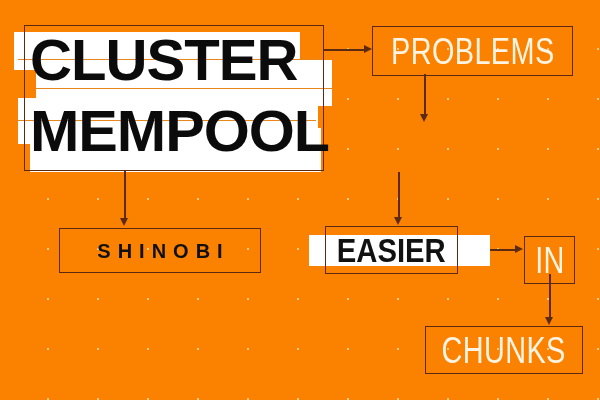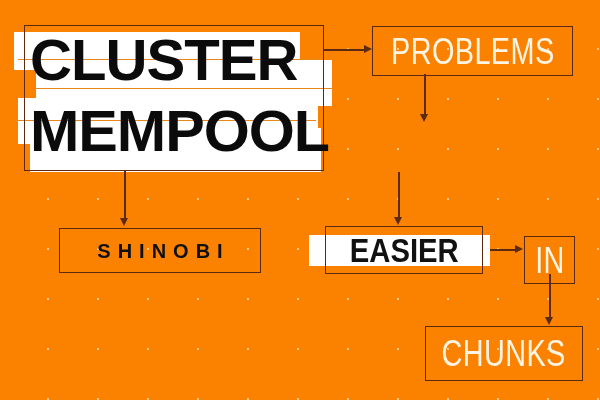--- a/index.html
+++ b/index.html
@@ -40,25 +40,25 @@
   }
   .node .nodetext {
     transform: scaleX(0.78);
     transform-origin: center;
     display: block;
   }
 
   #node-problems { left: 372px; top: 26px;  width: 201px; height: 50px; font-size: 37px; }
   #node-are      { left: 375px; top: 124px; width: 100px; height: 48px; font-size: 37px; }
   #node-in       { left: 524px; top: 236px; width: 51px;  height: 48px; font-size: 37px; }
-  #node-chunks   { left: 425px; top: 326px; width: 158px; height: 55px; font-size: 37px; }
+  #node-chunks   { left: 425px; top: 326px; width: 158px; height: 48px; font-size: 37px; }
 
   
   #node-easier {
-    left: 325px; top: 226px; width: 158px; height: 48px;
+    left: 325px; top: 226px; width: 133px; height: 48px;
     color: #111111;
     font-weight: 700;
     font-size: 34px;
     letter-spacing: 0px;
     z-index: 6;
     background: transparent;
   }
   #node-easier .nodetext { transform: scaleX(0.86); }
 
   .easier-bar {

